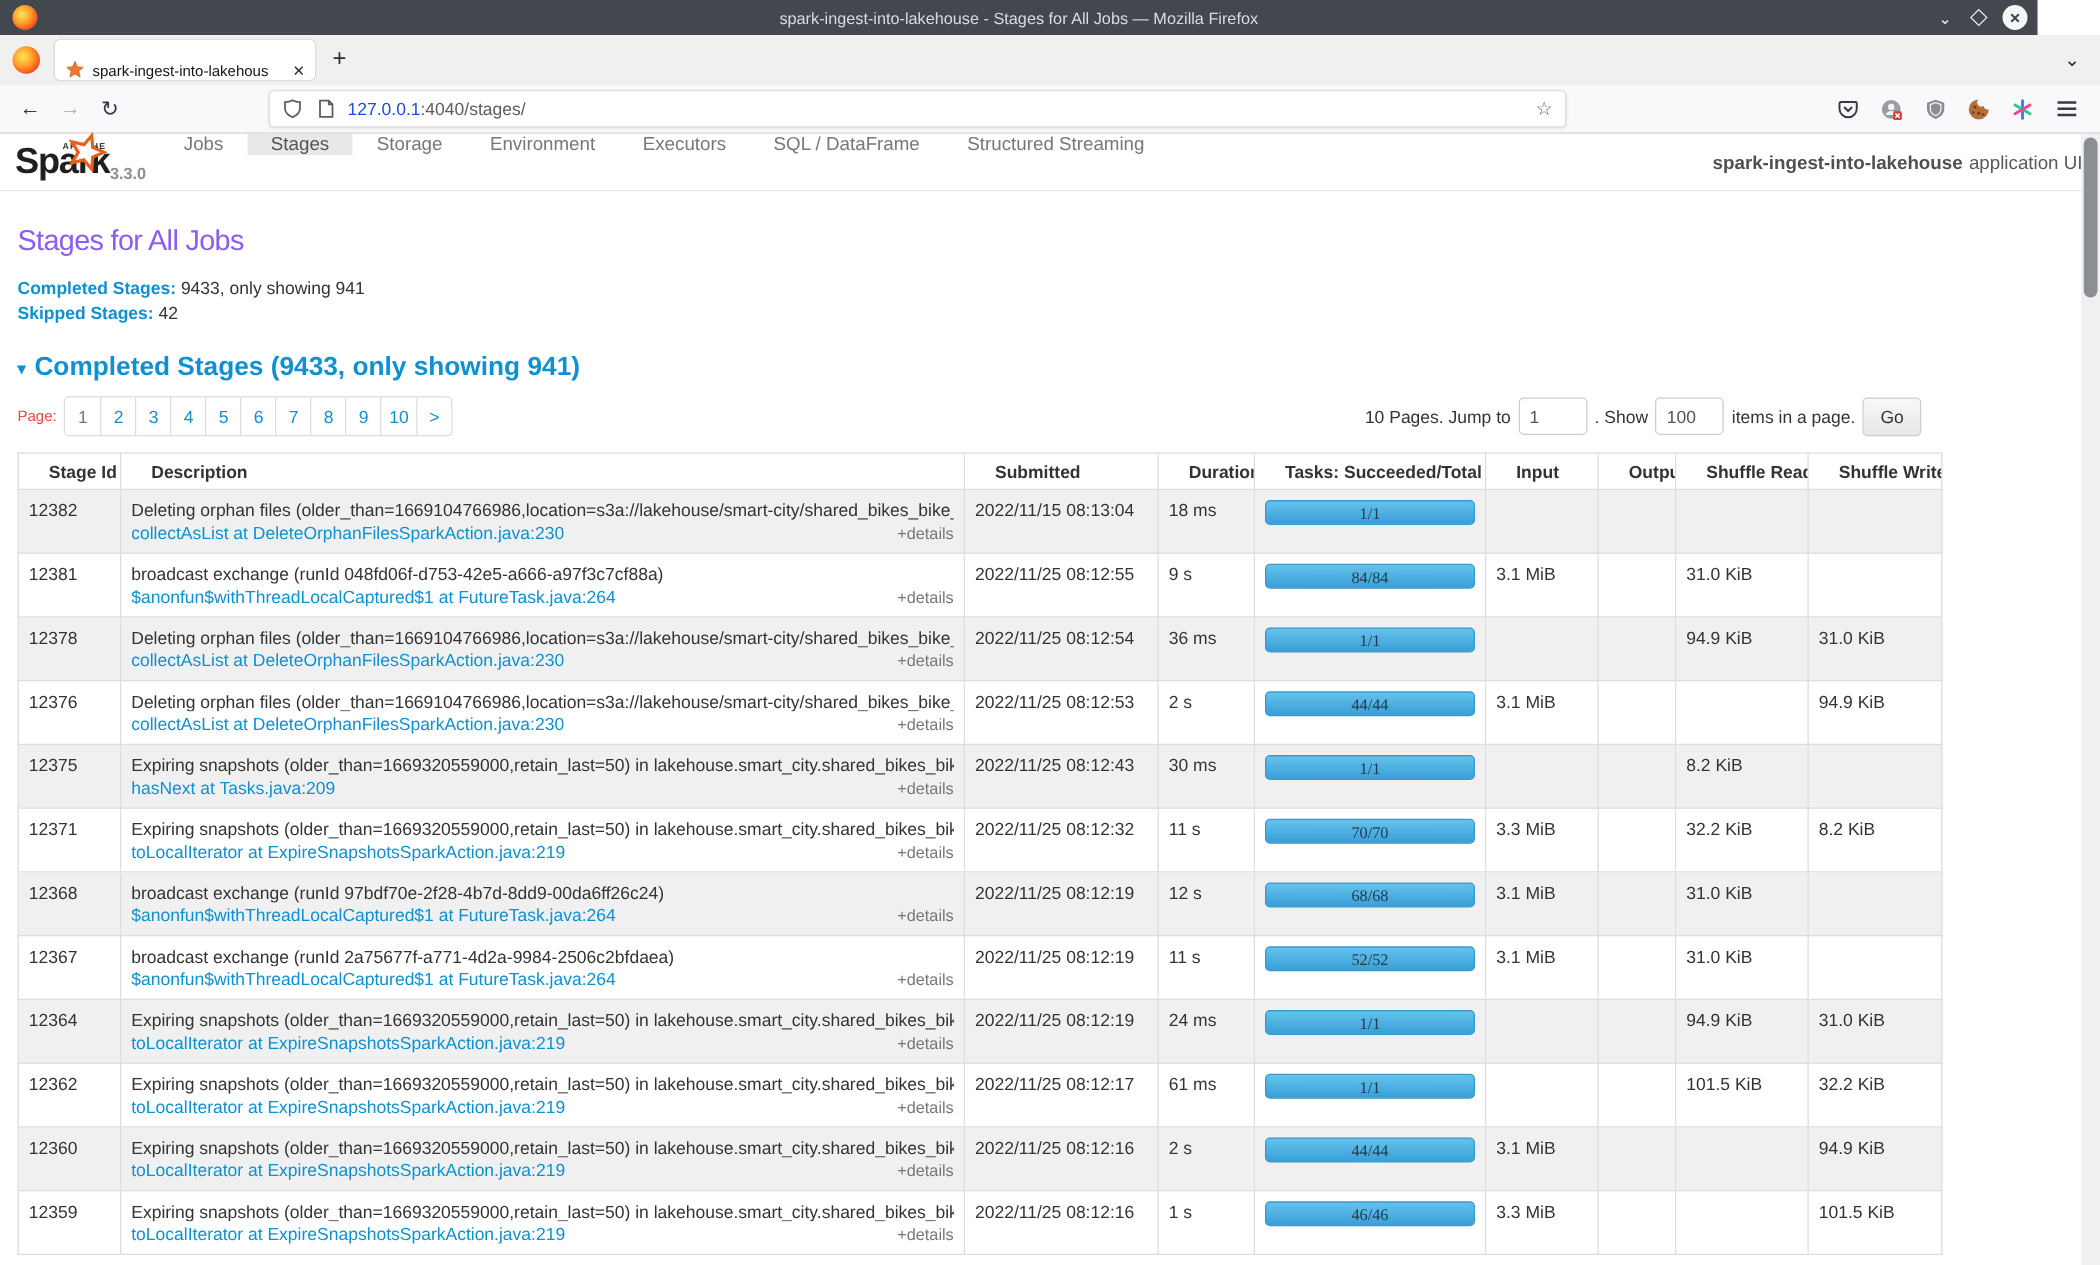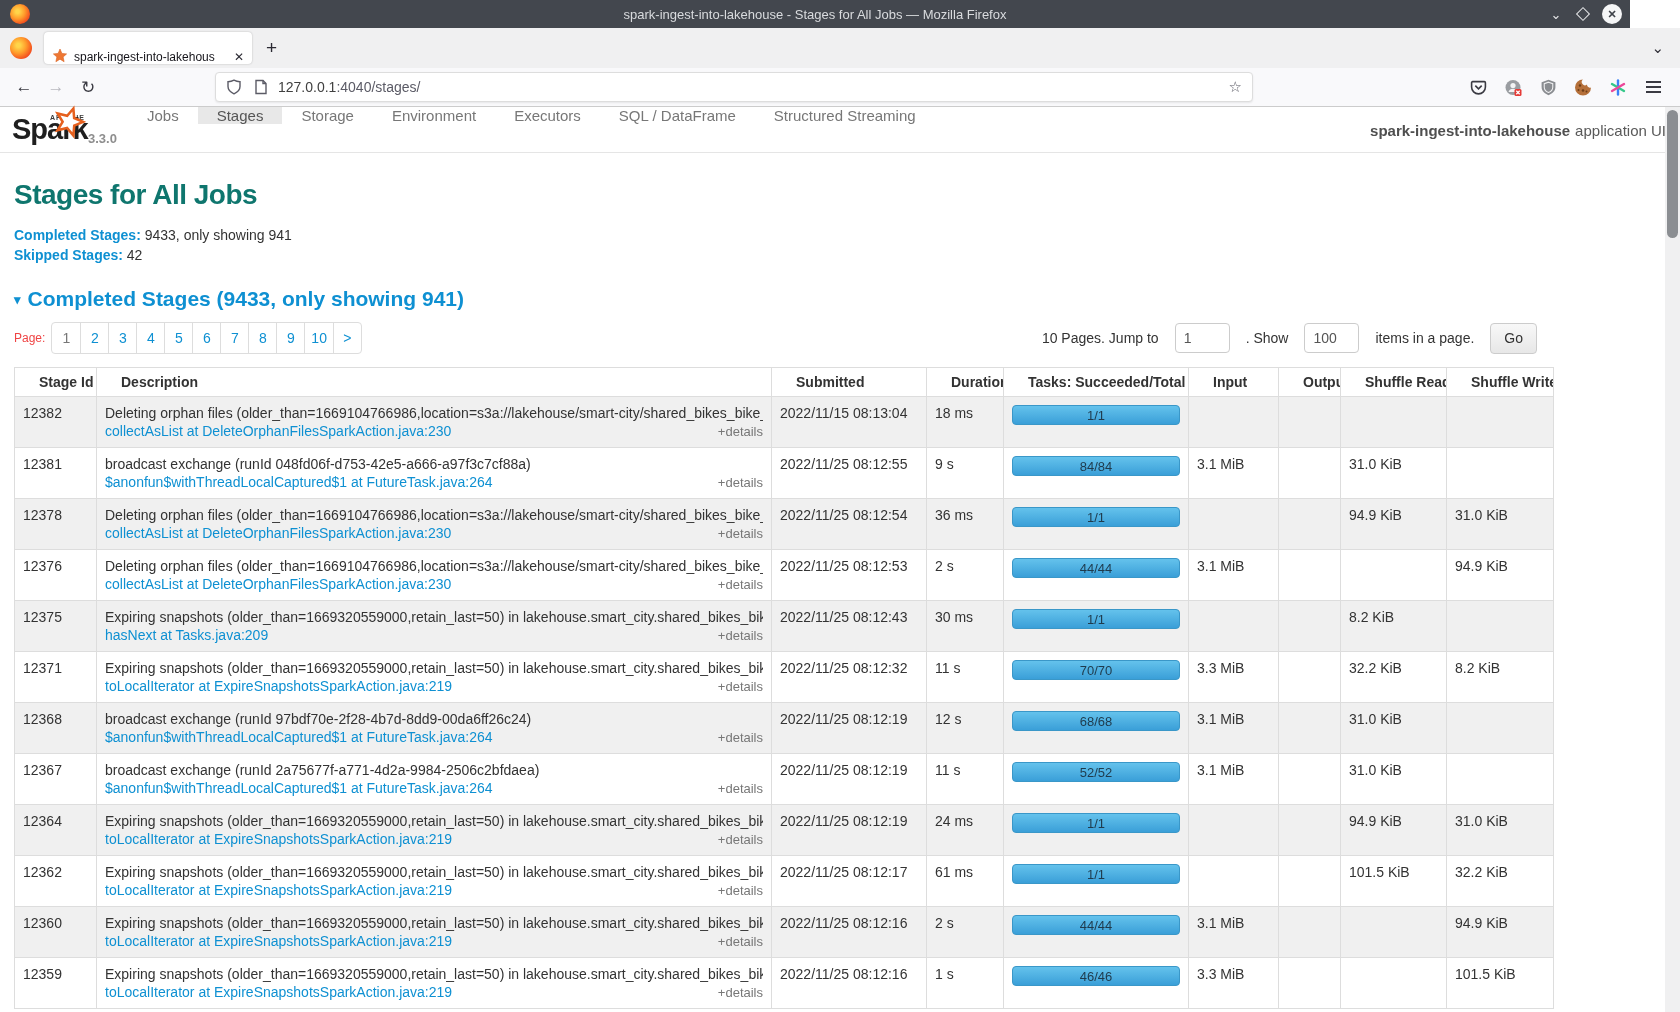--- a/index.html
+++ b/index.html
@@ -24,21 +24,21 @@
   .newtab-btn { font-size:19px; color:#2b2a33; margin-left:14px; cursor:default; }
   .alltabs-btn { position:absolute; right:16px; font-size:15px; color:#2b2a33; cursor:default; }
 
   .toolbar { position:absolute; top:68px; left:0; width:1680px; height:39px; background:#f9f9fb; border-bottom:1px solid #ccc; display:flex; align-items:center; }
   .nav-btn { font-size:17px; color:#3a3a42; width:32px; text-align:center; cursor:default; }
   .nav-btn.disabled { color:#b8b8bf; }
   .nav-btn.back { margin-left:8px; }
   .urlbar { position:absolute; left:215px; width:1038px; height:30px; background:#fff; border:1px solid #ddd; border-radius:4px; box-shadow:0 1px 2px rgba(0,0,0,.08); display:flex; align-items:center; padding:0 10px; }
   .urlbar svg { flex:0 0 auto; }
   .url-text { font-size:14px; margin-left:10px; color:#5b5b66; flex:1; }
-  .url-host { color:#404040; }
+  .url-host { color:#1d4ed8; }
   .url-star { font-size:15px; color:#5b5b66; }
   .toolbar-right { position:absolute; right:18px; display:flex; align-items:center; gap:17px; }
   .tb-icon { width:18px; height:18px; display:flex; align-items:center; justify-content:center; cursor:default; }
   .hamburger { display:flex; flex-direction:column; gap:3px; }
   .hamburger i { display:block; width:15px; height:2px; background:#3a3a42; }
 
   
   .spark-header { position:absolute; top:107px; left:0; width:1680px; height:46px; background:#fff; border-bottom:1px solid #e5e5e5; display:flex; align-items:stretch; }
   .logo-wrap { position:relative; width:128px; flex:0 0 128px; }
   .logo-apache { position:absolute; left:50px; top:7px; font-size:7px; font-weight:bold; letter-spacing:1px; color:#3a3a3a; }
@@ -46,50 +46,50 @@
   .logo-star { position:absolute; left:52px; top:-2px; }
   .logo-version { position:absolute; left:88px; bottom:6px; font-size:13px; font-weight:bold; color:#8e8e8e; }
   .spark-nav { display:flex; align-items:flex-start; }
   .spark-nav-item { display:flex; align-items:center; padding:0 19px; font-size:15px; color:#777; cursor:pointer; }
   .spark-nav-item.active { background:#e8e8e8; color:#555; }
   .app-label { position:absolute; right:14px; top:0; height:46px; display:flex; align-items:center; font-size:15px; color:#595959; }
   .app-label b { margin-right:5px; color:#4f4f4f; }
 
   
   .content { position:absolute; top:153px; left:0; width:1665px; padding:0 0 0 14px; }
-  h1.page-title { font-size:28px; font-weight:bold; color:#0f766e; margin-top:26px; letter-spacing:-.5px; }
+  h1.page-title { font-size:23px; font-weight:normal; color:#8b5cf6; margin-top:26px; letter-spacing:-.5px; }
   .summary { margin-top:14px; }
   .summary-line { font-size:14px; color:#333; line-height:20px; }
   .summary-line a { color:#0e90d2; font-weight:bold; text-decoration:none; cursor:pointer; }
   .section-head { margin-top:22px; font-size:21px; font-weight:bold; color:#0e90d2; cursor:pointer; display:flex; align-items:center; }
   .section-arrow { font-size:13px; margin-right:7px; }
 
   .pager-row { margin-top:11px; display:flex; align-items:center; }
   .pager-label { font-size:12px; color:#ef4444; margin-right:6px; }
   .page-group { display:inline-flex; border:1px solid #ddd; border-radius:4px; overflow:hidden; background:#fff; }
   .page-btn { min-width:28px; padding:7px 6px; text-align:center; font-size:14px; color:#0e90d2; border-left:1px solid #ddd; cursor:pointer; }
   .page-btn:first-child { border-left:none; }
   .page-btn.current { color:#777; cursor:default; }
-  .pager-right { position:absolute; right:128px; display:flex; align-items:center; font-size:14px; color:#333; gap:16px; }
+  .pager-right { position:absolute; right:128px; display:flex; align-items:center; font-size:14px; color:#333; gap:6px; }
   .pager-input { width:55px; height:30px; border:1px solid #ccc; border-radius:4px; padding:0 8px; font-size:14px; color:#555; font-family:"Liberation Sans",sans-serif; }
   .go-btn { height:31px; padding:0 13px; font-size:14px; color:#333; background:linear-gradient(#f8f8f8,#e7e7e7); border:1px solid #ccc; border-radius:4px; cursor:pointer; font-family:"Liberation Sans",sans-serif; }
 
   
   table.stages { margin-top:13px; border-collapse:collapse; width:1539px; table-layout:fixed; font-size:14px; color:#333; }
   table.stages th, table.stages td { border:1px solid #ddd; vertical-align:top; text-align:left; }
   table.stages th { padding:6px 24px; font-weight:bold; height:27px; white-space:nowrap; overflow:hidden; }
   table.stages td { padding:8px 8px; height:48px; }
   tr.odd td { background:#f0f0f0; }
   .sort-arrow { font-size:10px; }
   .c-desc .line1 { white-space:nowrap; overflow:hidden; }
   .c-desc .line2 { display:flex; align-items:baseline; margin-top:2px;gap:42px; }
   .c-desc a.stage-link { color:#0e90d2; text-decoration:none; cursor:pointer; white-space:nowrap; overflow:hidden; }
   .c-desc .details { margin-left:auto; color:#777; font-size:13px; cursor:pointer; }
   .progress { height:20px; border:1px solid #3a97c8; border-radius:4px; background:linear-gradient(#64c2ec,#3a9fd8); text-align:center; }
-  .progress-label { font-size:13px; line-height:19px; color:#1f3b4d; }
+  .progress-label { font-size:13px; line-height:19px; color:#1f3b4d;font-family:Liberation Serif, serif; }
   td.c-id, td.c-sub, td.c-dur, td.c-num { white-space:nowrap; }
 
   
   .scrollbar { position:absolute; top:107px; right:0; width:15px; height:905px; background:#f0f0f1; }
   .scroll-thumb { position:absolute; top:3px; left:2px; width:11px; height:128px; background:#8b8e92; border-radius:6px; }
 </style>
 </head>
 <body>
 
 <div class="titlebar">

